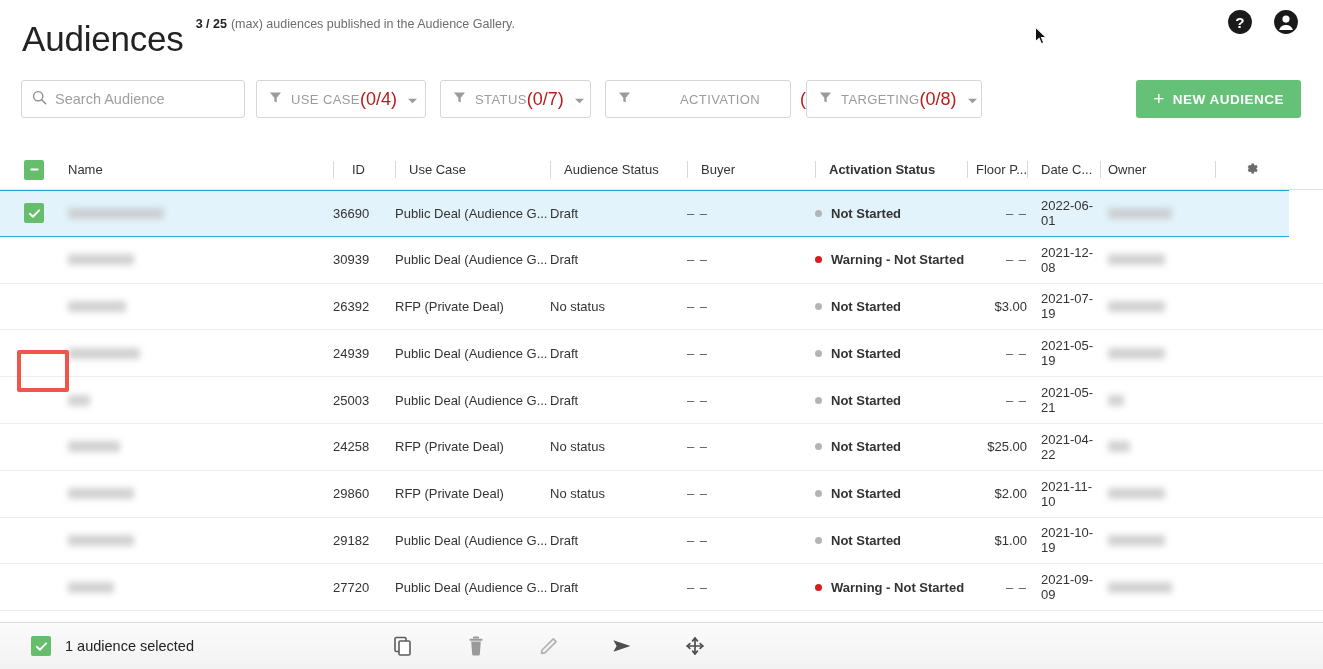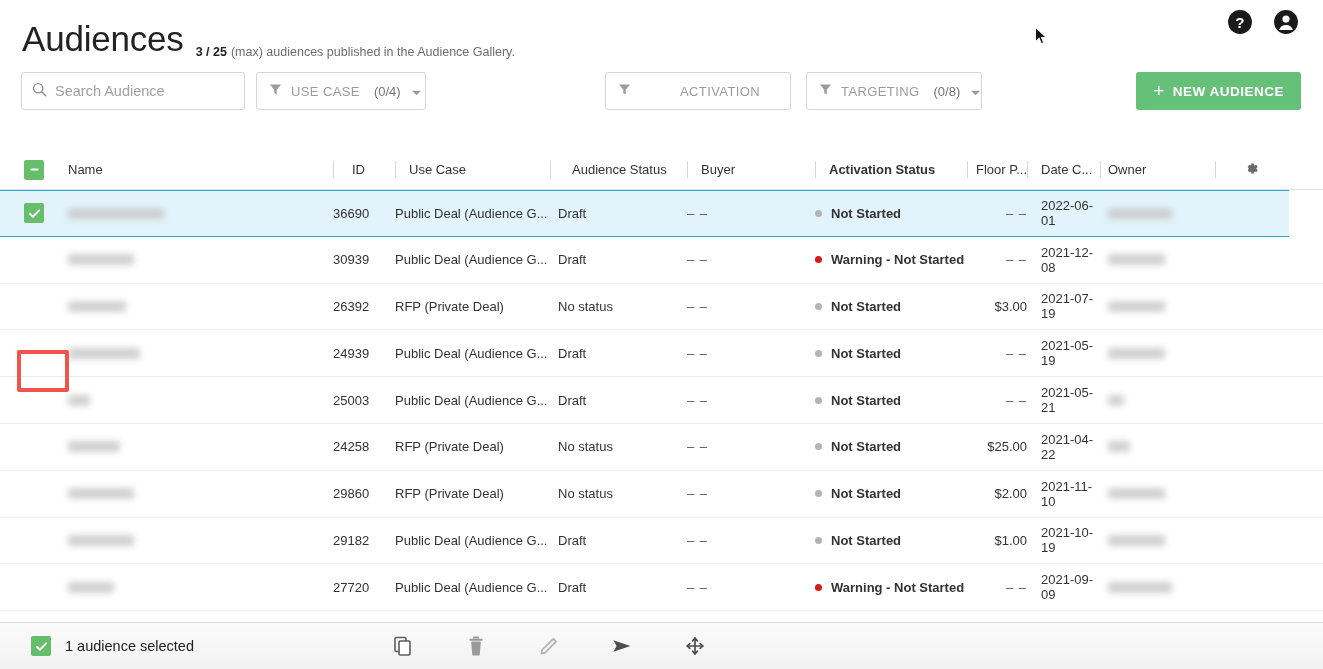--- a/index.html
+++ b/index.html
@@ -10,21 +10,21 @@
     overflow: hidden;
   }
   #app { position: relative; width: 1323px; height: 669px; background:#fff; }
 
   
   .page-header {
     position: absolute; left: 0; top: 0; width: 1323px; height: 78px;
   }
   .title-row {
     position: absolute; left: 22px; top: 18px;
-    display: flex; align-items: flex-end;
+    display: flex; align-items: flex-start;
   }
   .page-title {
     font-size: 35px; font-weight: 400; color: #222; letter-spacing: -0.2px;
     line-height: 42px;
   }
   .title-sub {
     margin-left: 12px; font-size: 12.5px; color: #666; line-height: 14px;
     position: relative; top: -1px; white-space: nowrap;
   }
   .title-sub b { color: #222; font-weight: bold; }
@@ -33,42 +33,42 @@
   .header-icons {
     position: absolute; right: 24px; top: 9px;
     display: flex; align-items: center; gap: 20px;
   }
   .circ-icon { width: 26px; height: 26px; display:block; }
 
   
   .cursor { position: absolute; left: 1034px; top: 26px; width: 14px; height: 20px; }
 
   
-  .toolbar { position: absolute; left: 0; top: 72px; width: 1323px; height: 42px; }
+  .toolbar { position: absolute; left: 0; top: 80px; width: 1323px; height: 42px; }
   .search-box {
     position: absolute; left: 21px; top: 0; width: 224px; height: 38px;
     border: 1px solid #d6d6d6; border-radius: 3px; background: #fff;
     display: flex; align-items: center; padding: 0 10px;
   }
   .search-icon { flex: 0 0 auto; margin-right: 8px; }
   .search-input {
     border: none; outline: none; font-size: 14.5px; color: #333;
     font-family: "Liberation Sans", sans-serif; width: 100%; background: transparent;
   }
   .search-input::placeholder { color: #a0a0a0; }
 
   .filter-btn {
     position: absolute; top: 0; height: 38px;
     border: 1px solid #d6d6d6; border-radius: 3px; background: #fff;
     display: flex; align-items: center; padding: 0 10px 0 12px; cursor: pointer;
     white-space: nowrap;
   }
   .filter-btn .funnel { margin-right: 9px; flex: 0 0 auto; }
   .filter-label { font-size: 13px; color: #9b9b9b; letter-spacing: .4px; font-weight: 400; }
-  .filter-count { font-size: 13px; color: #737373; margin-left: 14px; }
+  .filter-count { font-size: 18px; color: #b91c1c; }
   .filter-caret { margin-left: 11px; }
 
   .new-audience-btn {
     position: absolute; right: 22px; top: 0; height: 38px;
     background: #65c178; border: none; border-radius: 3px;
     color: #fff; font-size: 13.5px; font-weight: bold; letter-spacing: .5px;
     display: flex; align-items: center; justify-content: center;
     padding: 0 17px; cursor: pointer; font-family: "Liberation Sans", sans-serif;
   }
   .plus-glyph { font-size: 19px; font-weight: 400; margin-right: 8px; line-height: 1; position: relative; top: -1px; }
@@ -97,21 +97,21 @@
     border-bottom: 1px solid #2ca8d6;
     width: 1289px;
   }
   .cell { display: flex; align-items: center; height: 100%; }
 
   
   .c-check { width: 68px; flex:0 0 68px; justify-content: center; }
   .c-name  { width: 265px; flex:0 0 265px; }
   .c-id    { width: 62px;  flex:0 0 62px; }
   .c-usecase { width: 155px; flex:0 0 155px; }
-  .c-status  { width: 137px; flex:0 0 137px;padding-left:8px; }
+  .c-status  { width: 137px; flex:0 0 137px; }
   .c-buyer   { width: 128px; flex:0 0 128px; }
   .c-act     { width: 152px; flex:0 0 152px;font-weight:bold; }
   .c-floor   { width: 60px;  flex:0 0 60px; justify-content: flex-end; }
   .c-date    { width: 73px;  flex:0 0 73px; padding-left: 14px; }
   .c-owner   { width: 115px; flex:0 0 115px; padding-left: 8px; }
   .c-gear    { width: 60px;  flex:0 0 60px; justify-content: center; }
 
   
   .blurred {
     display: inline-block; height: 11px; border-radius: 2px;
@@ -203,20 +203,34 @@
       </span>
       <span class="filter-label">USE CASE</span>
       <span class="filter-count">(0/4)</span>
       <span class="filter-caret">
         <svg width="9" height="6" viewBox="0 0 10 6">
             <path d="M0 0.6h10L5 5.6z" fill="#9b9b9b"></path>
           </svg>
       </span>
     </div>
 
+    <div class="filter-btn" style="left:440px; width:151px;">
+      <span class="funnel">
+        <svg width="13" height="13" viewBox="0 0 14 14">
+            <path d="M1 1.6h12L8.3 7.3v5.1L5.7 11V7.3z" fill="#9b9b9b"></path>
+          </svg>
+      </span>
+      <span class="filter-label">STATUS</span>
+      <span class="filter-count">(0/7)</span>
+      <span class="filter-caret">
+        <svg width="9" height="6" viewBox="0 0 10 6">
+            <path d="M0 0.6h10L5 5.6z" fill="#9b9b9b"></path>
+          </svg>
+      </span>
+    </div>
 
     <div class="filter-btn" style="left:605px; width:186px;gap:40px;">
       <span class="funnel">
         <svg width="13" height="13" viewBox="0 0 14 14">
             <path d="M1 1.6h12L8.3 7.3v5.1L5.7 11V7.3z" fill="#9b9b9b"></path>
           </svg>
       </span>
       <span class="filter-label">ACTIVATION</span>
       <span class="filter-count">(0/9)</span>
       <span class="filter-caret">

